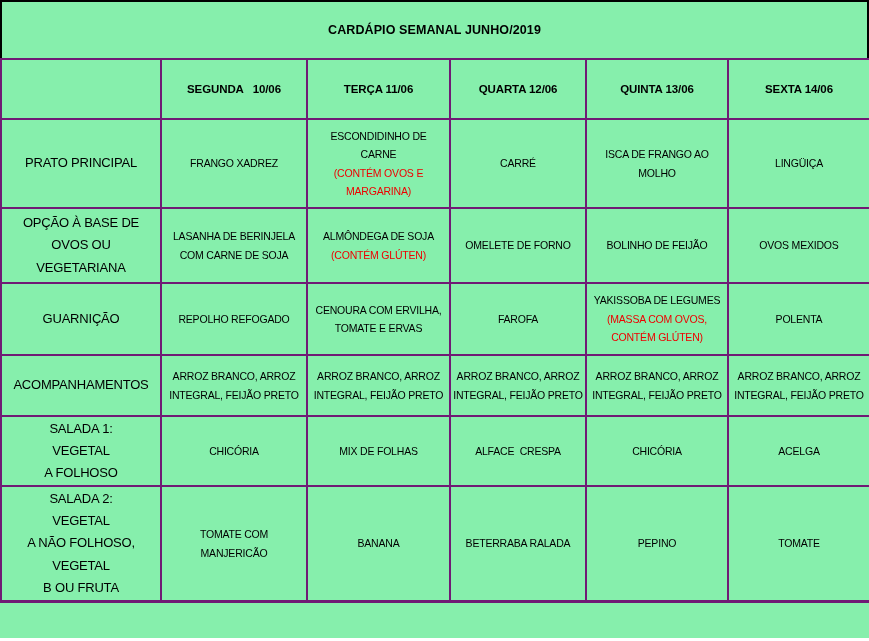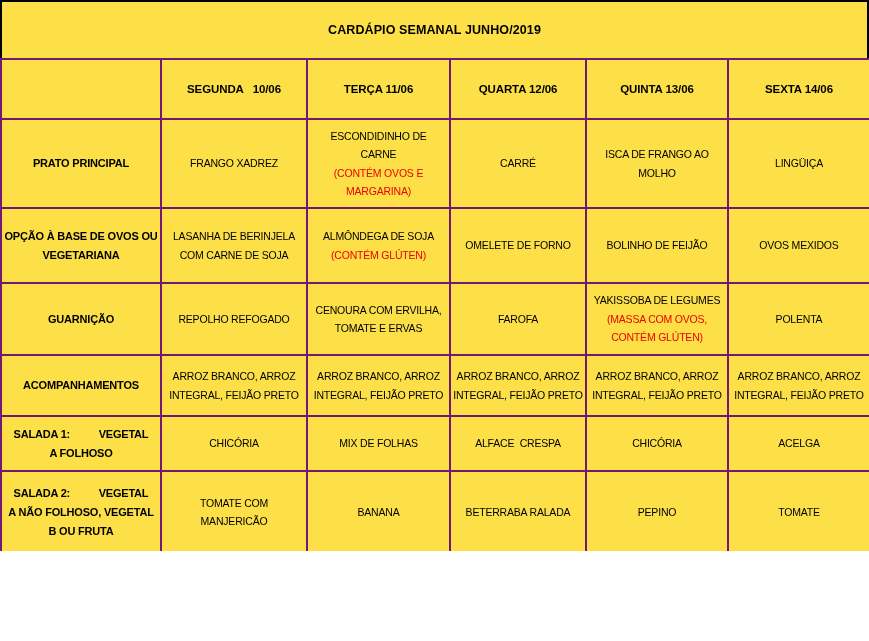--- a/index.html
+++ b/index.html
@@ -1,22 +1,22 @@
 <!DOCTYPE html>
 <html lang="pt" style="--allergen-red: #ee0000;"><head>
 <meta charset="utf-8">
 <style>
   html, body { margin: 0; padding: 0; background: #ffffff; }
   * { box-sizing: border-box; }
   .sheet {
     width: 869px;
-    height: 551px;
+    height: 638px;
     font-family: "Liberation Sans", sans-serif;
     color: #000000;
-    background: #fde047;
+    background: #86efac;
   }
   .title-row {
     width: 869px;
     height: 58px;
     border: 2px solid #000000;
     border-bottom: 0;
     display: flex;
     align-items: center;
     justify-content: center;
     font-size: 12.5px;
@@ -49,22 +49,22 @@
   tbody tr:nth-child(7) { height: 45px; }
   tbody tr:nth-child(8) { height: 43px; }
 
   th.day-header {
     font-size: 11.5px;
     font-weight: bold;
     white-space: pre-wrap;
     letter-spacing: -0.1px;
   }
   th.row-label {
-    font-size: 11px;
-    font-weight: bold;
+    font-size: 13px;
+    font-weight: normal;
     white-space: pre-wrap;
     letter-spacing: -0.2px;
     line-height: 1.7;
     padding: 1px 2px;
   }
   td.menu-cell {
     font-size: 10.5px;
     letter-spacing: -0.2px;
     line-height: 1.75;
   }

